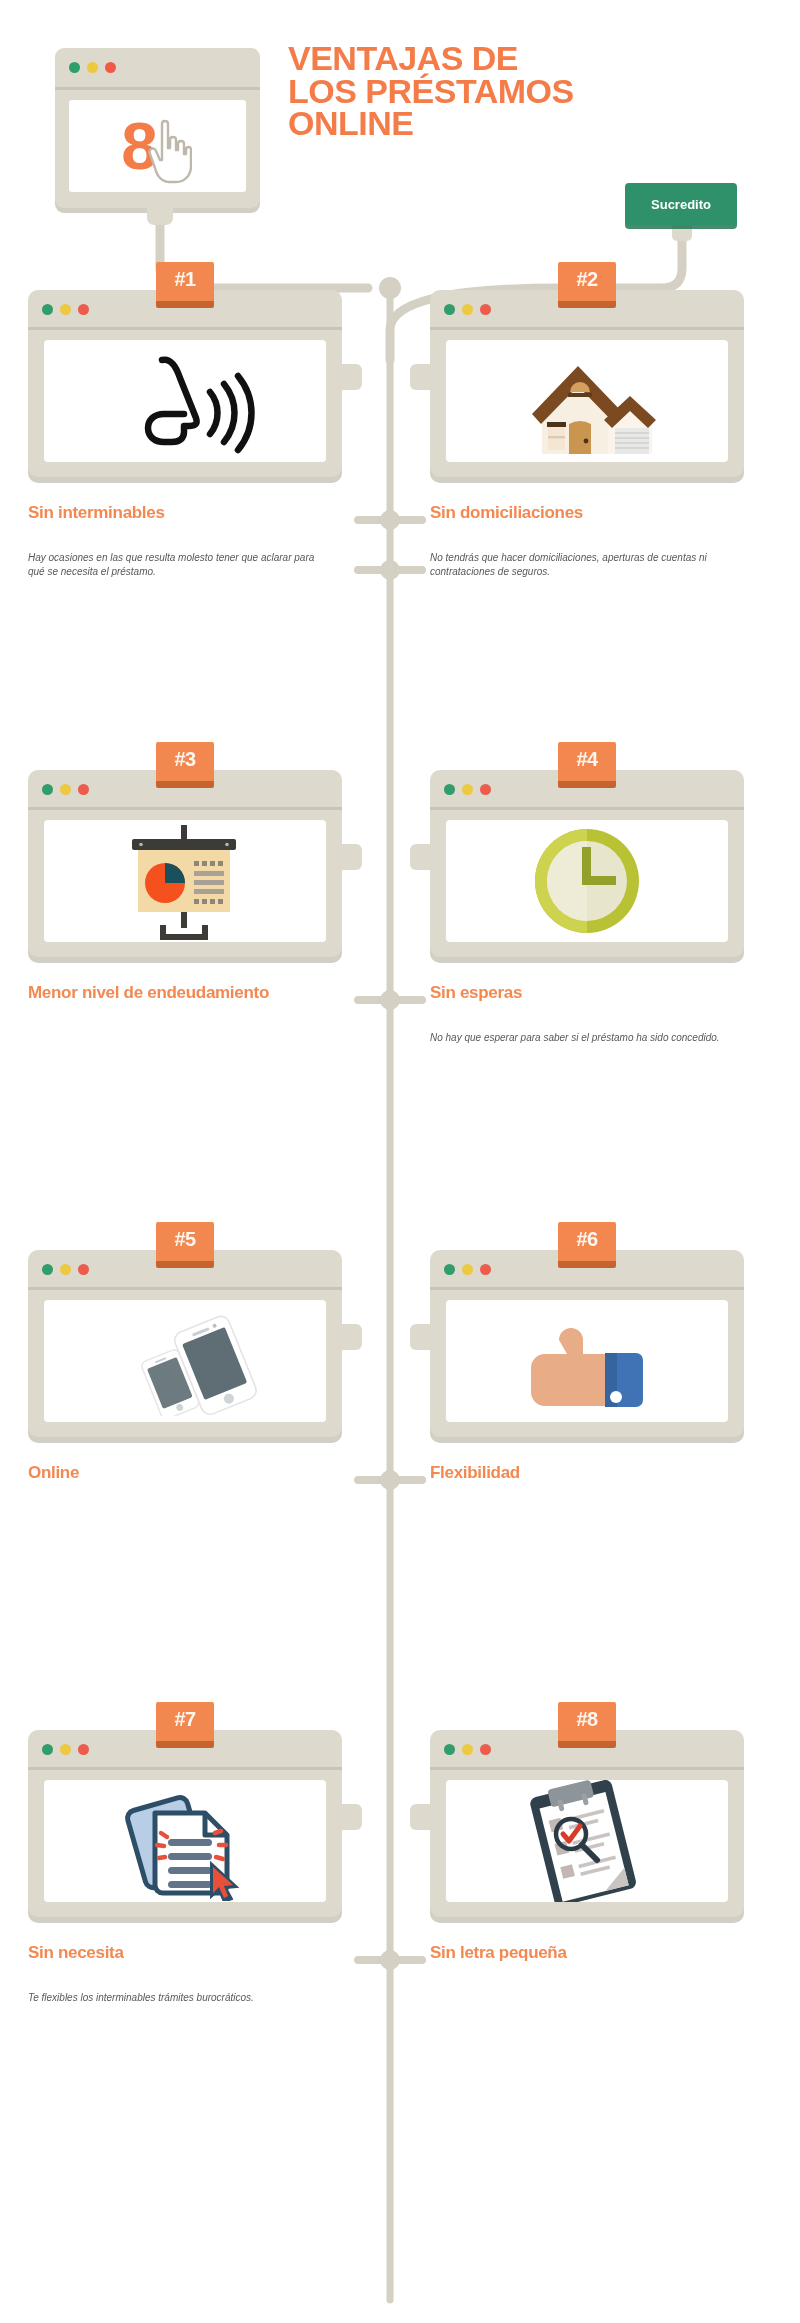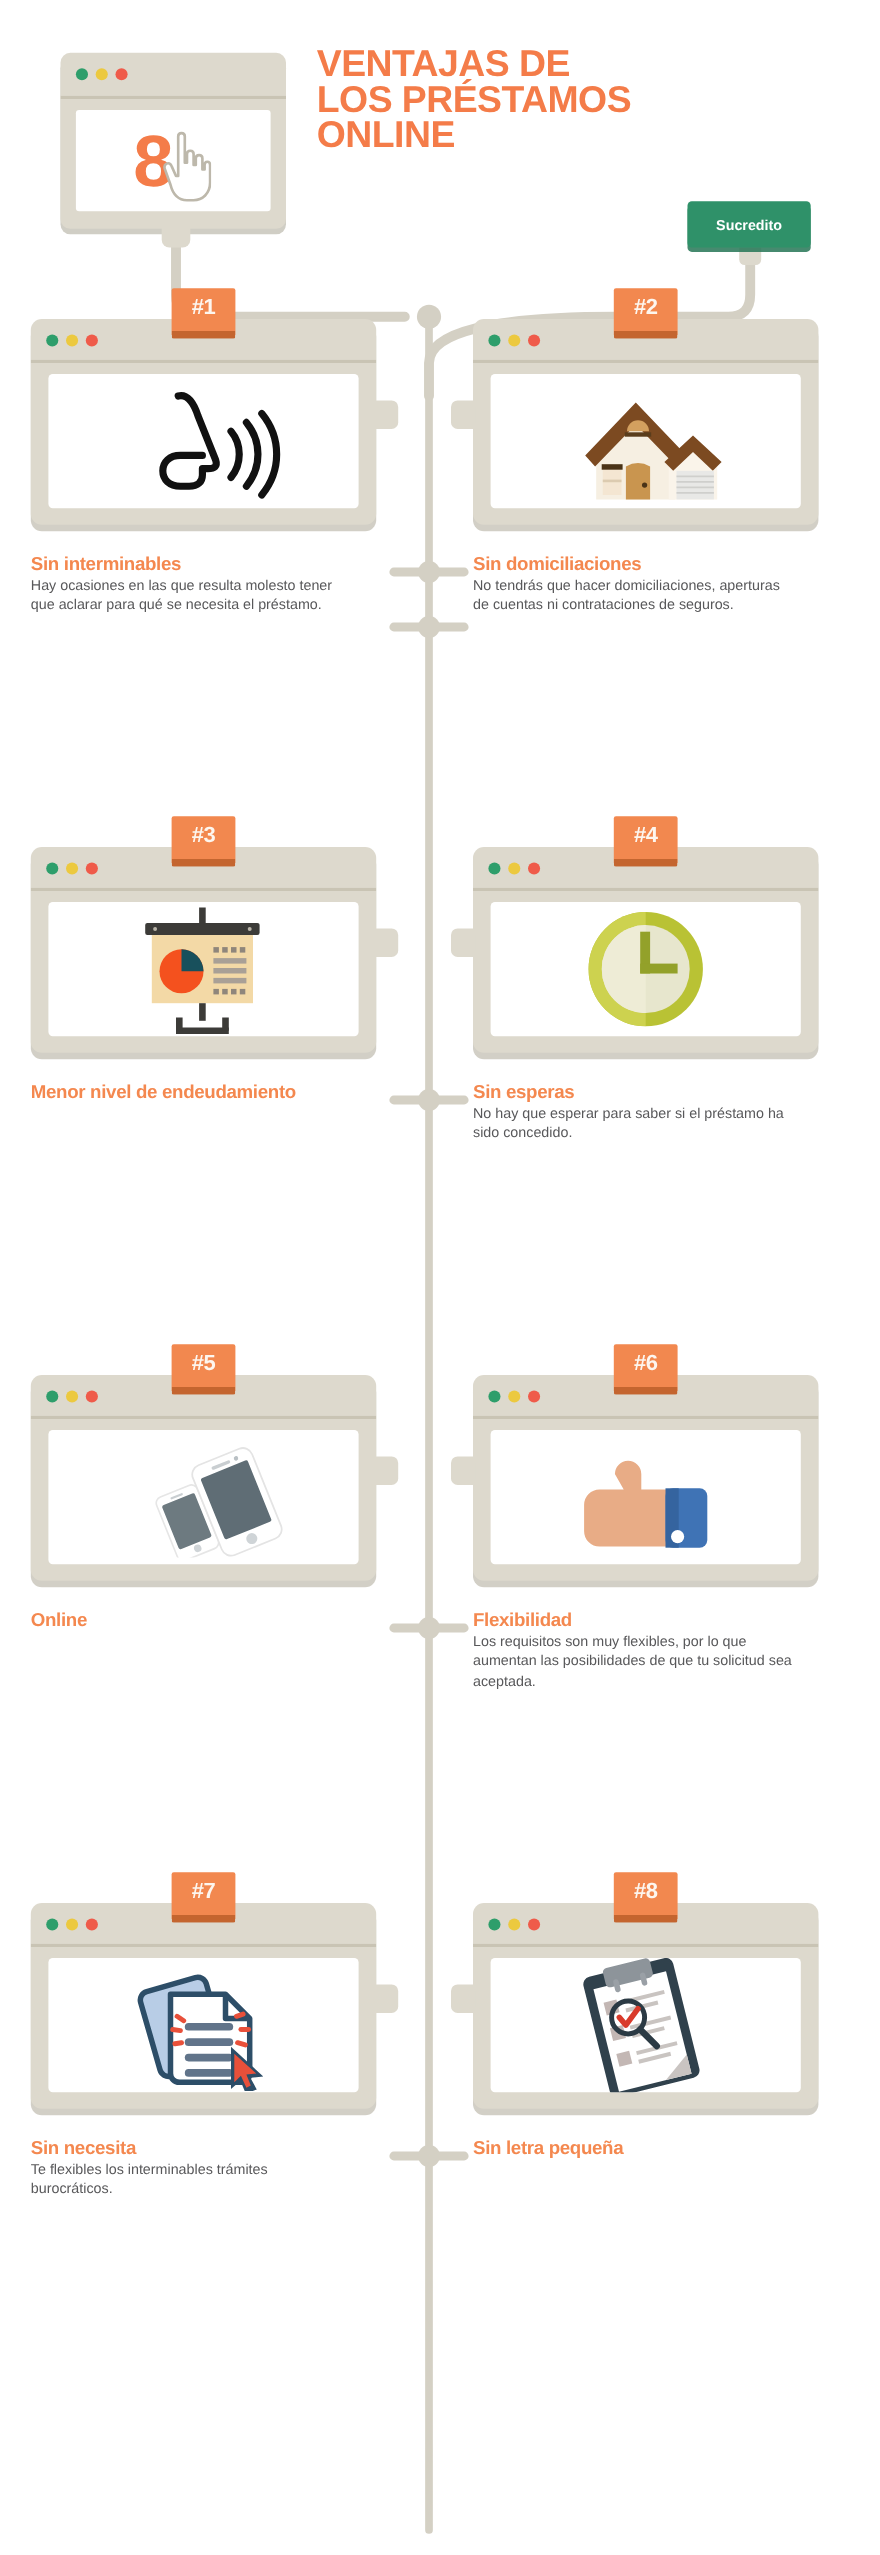--- a/index.html
+++ b/index.html
@@ -188,24 +188,26 @@
   }
 
   .card-title {
     margin-top: 26px;
     font-size: 17px;
     font-weight: 700;
     color: #f4884f;
     letter-spacing: -0.3px;
   }
   .card-desc {
-    font-size: 13px;
+    margin-top: 28px;
+    font-size: 10px;
     line-height: 1.42;
     color: #58585a;
     width: 290px;
+    font-style: italic;
   }
 
   
   .plug {
     position: absolute;
     width: 22px; height: 26px;
     background: #ddd9cd;
     z-index: 2;
   }
   .plug.right-side { left: 312px; border-radius: 0 6px 6px 0; }
@@ -480,21 +482,20 @@
               <svg class="art" viewBox="0 0 140 110" width="140" height="110">
     <path d="M42 34 a12 12 0 0 1 24 0 L66 48 L96 48 L96 100 L28 100 a14 14 0 0 1 -14 -14 L14 62 a14 14 0 0 1 14 -14 L50 48 Z" fill="#e8ac86"></path>
     <rect x="88" y="47" width="38" height="54" rx="7" fill="#3f73b5"></rect>
     <rect x="88" y="47" width="12" height="54" fill="#35649f"></rect>
     <circle cx="99" cy="91" r="6" fill="#ffffff"></circle>
   </svg>
             </div>
           </div>
         </div>
         <div class="card-title">Flexibilidad</div>
-        <div class="card-desc">Los requisitos son muy flexibles, por lo que aumentan las posibilidades de que tu solicitud sea aceptada.</div>
       </div>
       <div class="card left" style="top: 1730px;">
         <div class="browser">
           <div class="num-badge">
             <span>#7</span>
           </div>
           <div class="bar">
             <div class="dots">
               <div class="dot g"></div>
               <div class="dot y"></div>

